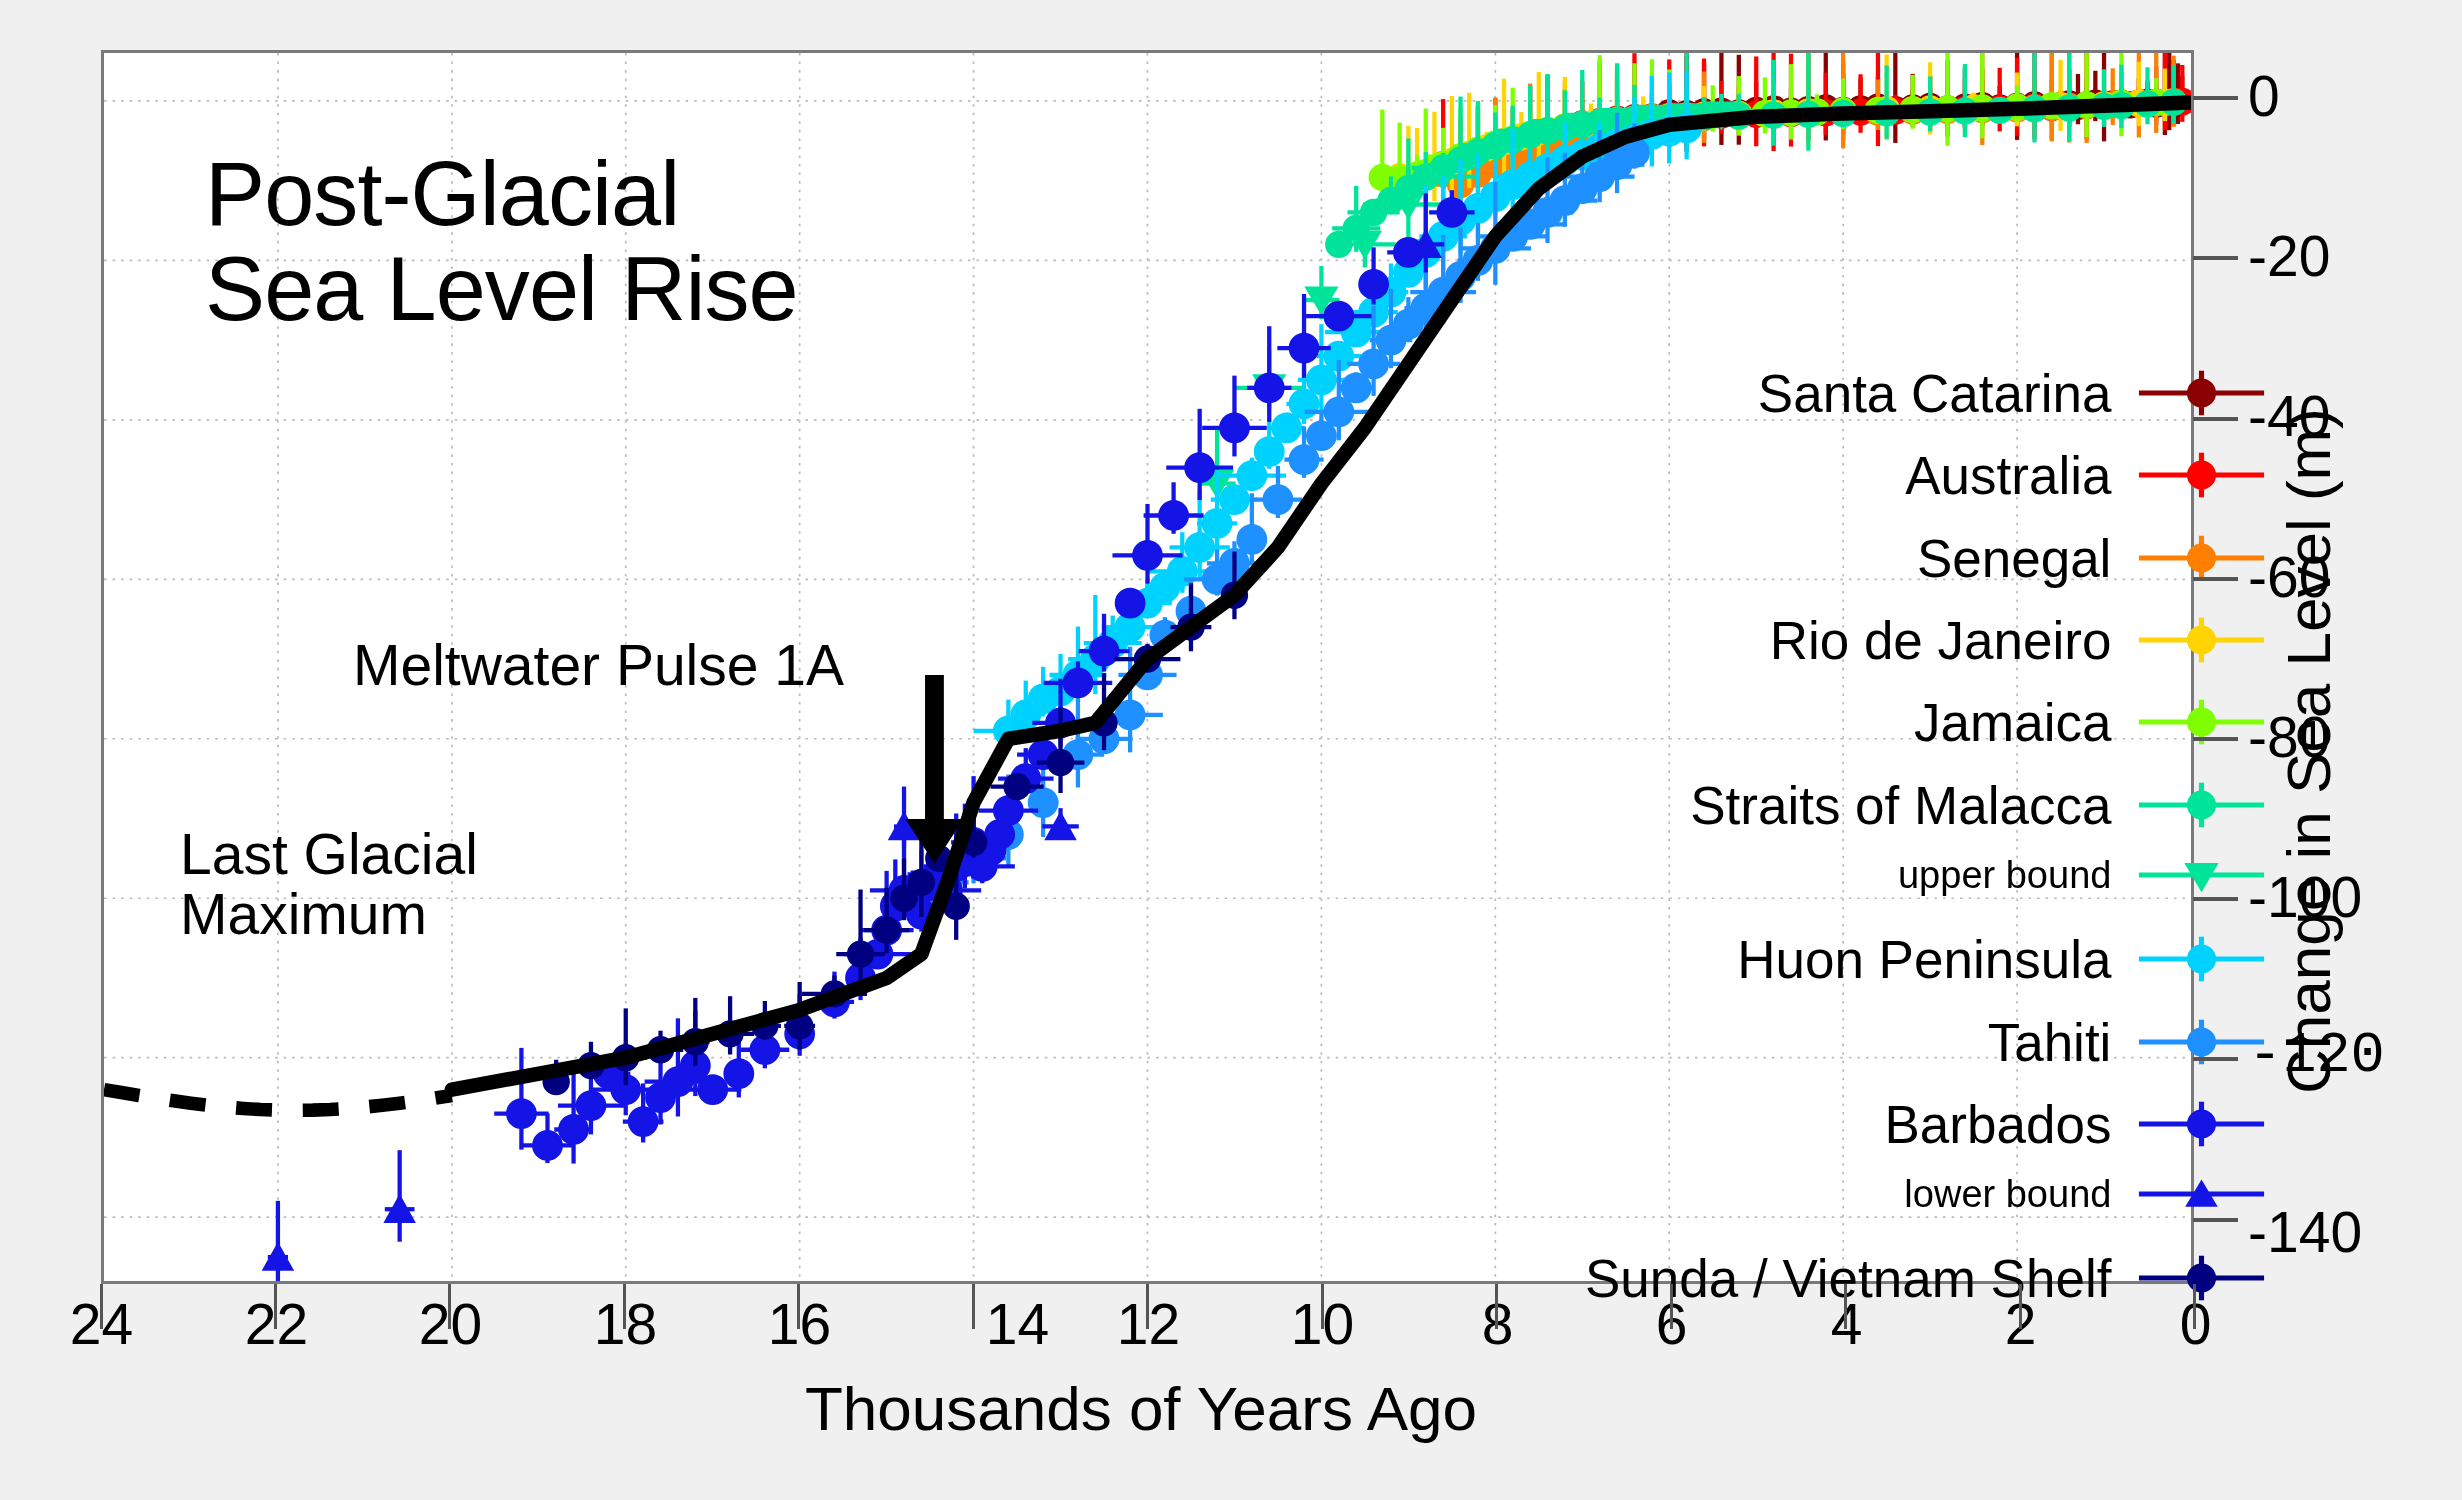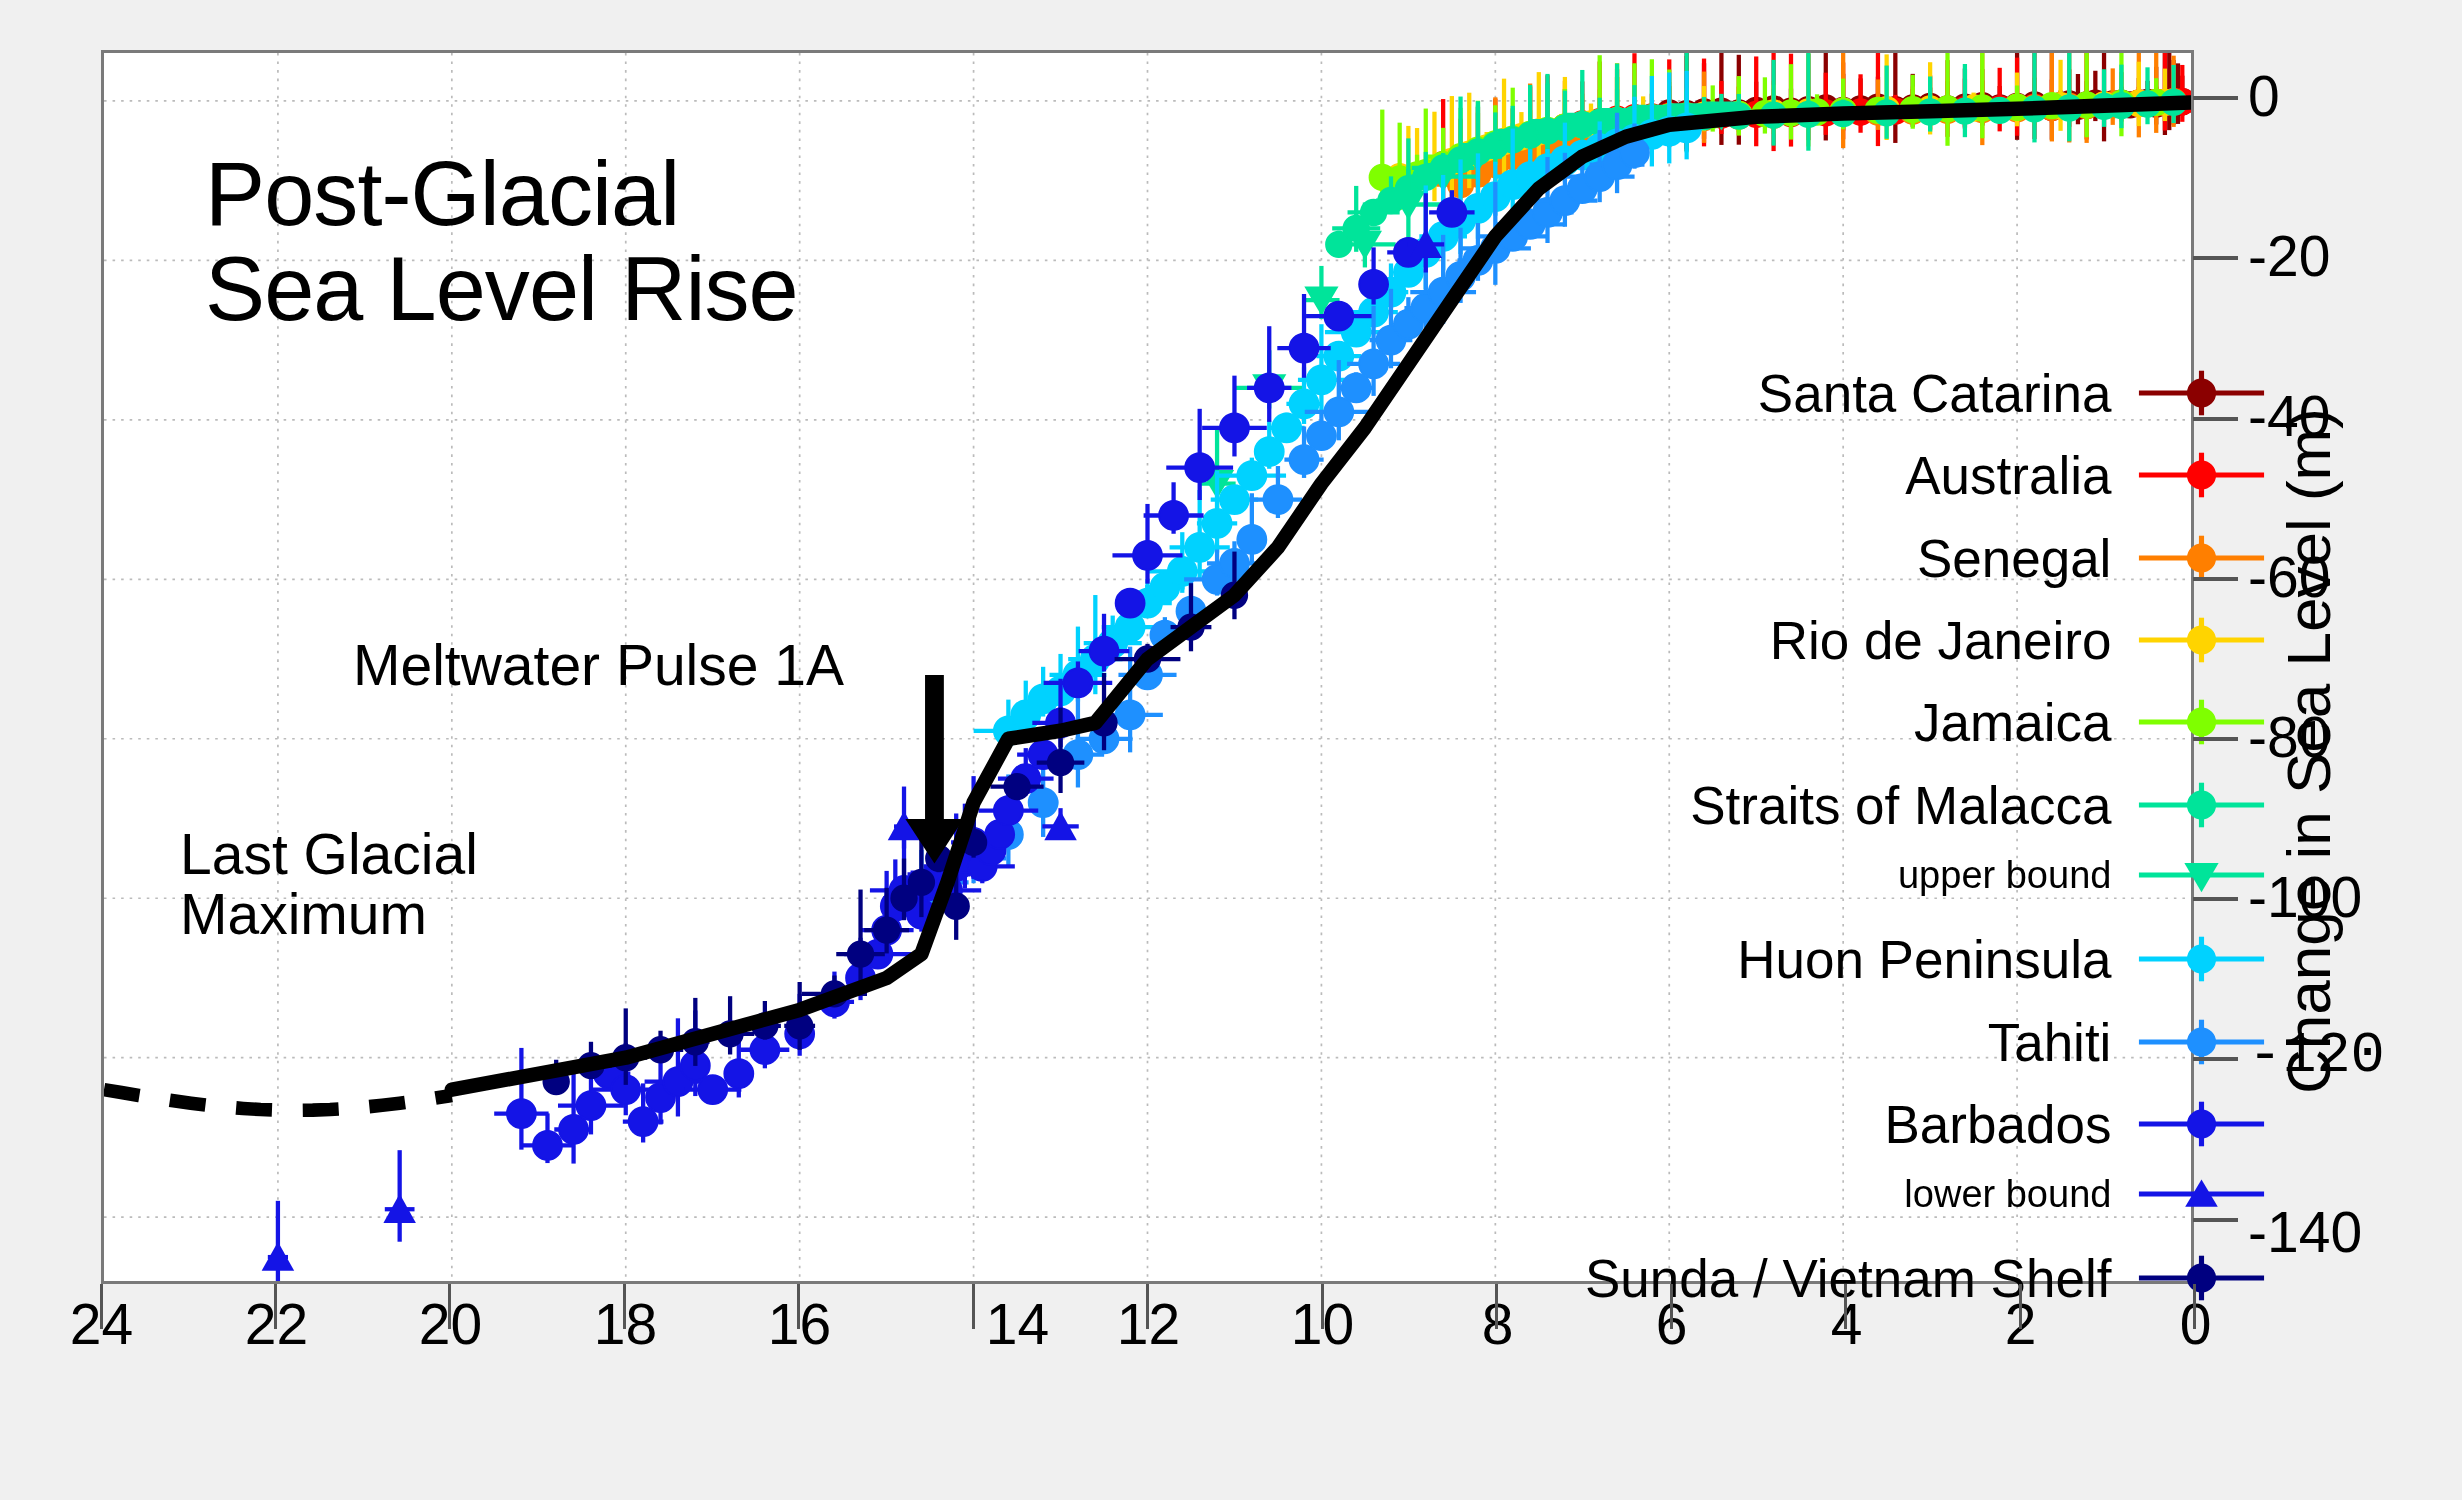--- a/index.html
+++ b/index.html
@@ -1432,16 +1432,17 @@
       <div class="ytick" style="top: 739px;">-80</div>
       <div style="position: absolute; left: 2193px; top: 737px; width: 45px; height: 4.3px; background: rgb(85, 85, 85);"></div>
       <div class="ytick" style="top: 899px; text-align: right;">-100</div>
       <div style="position: absolute; left: 2193px; top: 897px; width: 45px; height: 4.3px; background: rgb(85, 85, 85);"></div>
       <div class="ytick" style="top: 1059px; font-family: Liberation Mono, monospace;">-120</div>
       <div style="position: absolute; left: 2193px; top: 1057px; width: 45px; height: 4.3px; background: rgb(85, 85, 85);"></div>
       <div class="ytick" style="top: 1219px; margin-top: 15px;">-140</div>
       <div style="position: absolute; left: 2193px; top: 1218px; width: 45px; height: 4.3px; background: rgb(85, 85, 85);"></div>
     </div>
 
+  <div id="xaxis-title">Thousands of Years Ago</div>
   <div id="yaxis-title">Change in Sea Level (m)</div>
 
 </div>
 
 
 </body></html>

